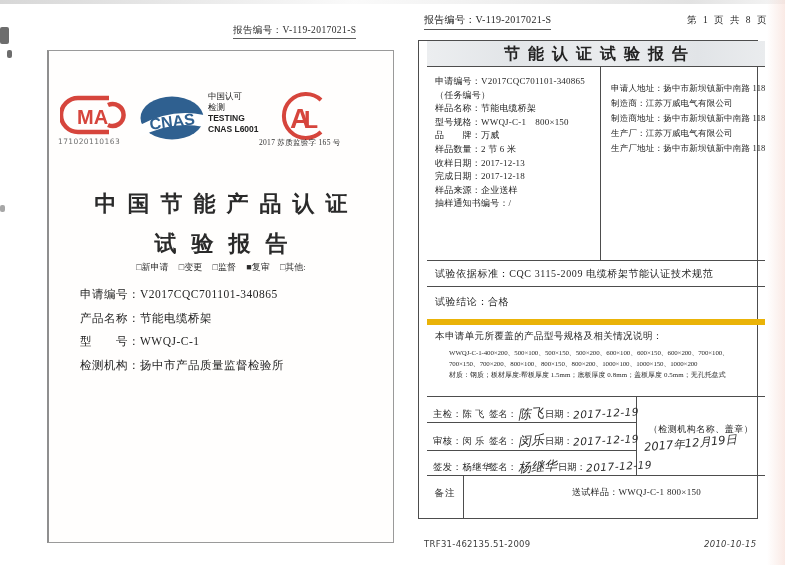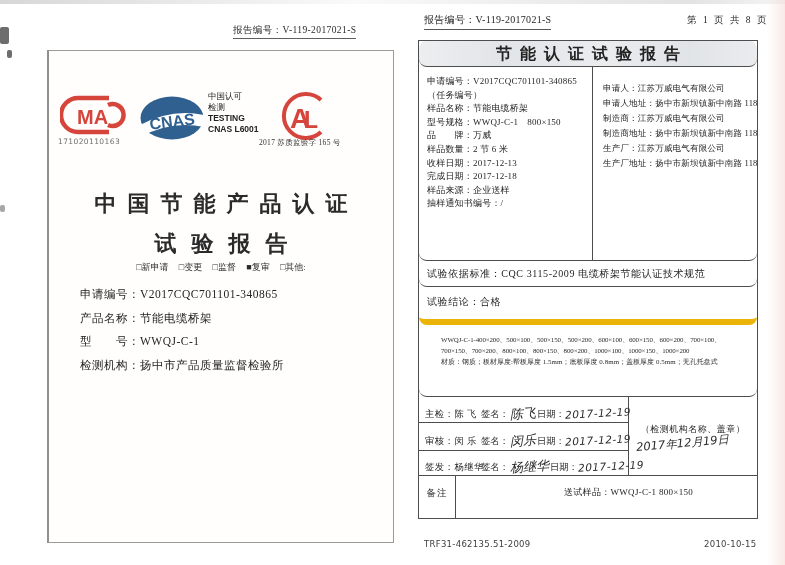--- a/index.html
+++ b/index.html
@@ -31,21 +31,21 @@
   .lp-opts{position:absolute;left:0;top:210px;width:100%;text-align:center;font-size:9px;color:#2c2c2c;}
   .lp-opts .opt{margin:0 4px;white-space:nowrap;}
   .lp-fields{position:absolute;left:31px;top:236px;font-size:11.5px;color:#242424;}
   .lp-fields .frow{height:23.5px;white-space:nowrap;letter-spacing:.5px;}
   .cqc-logo{position:absolute;left:146px;top:366px;}
 
   
   .rp-reportno{left:424px;top:13px;font-size:10px;letter-spacing:.3px;border-bottom:1px solid #565656;padding-bottom:1.5px;color:#262626;}
   .rp-pageinfo{left:687px;top:14px;font-size:9.5px;letter-spacing:2px;color:#262626;}
   .rtable{left:418px;top:40px;width:340px;height:479px;border:1.5px solid #4d4d4d;box-sizing:border-box;}
-  .rtable .row{position:absolute;left:0;width:100%;box-sizing:border-box;border-radius:8px;}
+  .rtable .row{position:absolute;left:8px;width:100%;box-sizing:border-box;}
   .t-header{top:0;height:26px;border-bottom:1px solid #4d4d4d;text-align:center;line-height:25px;
     font-size:16px;font-weight:bold;letter-spacing:8px;text-indent:8px;color:#222;
     background:linear-gradient(90deg,#eceef0,#e2e5e8 25%,#eaecee 55%,#e1e4e7 80%,#eaecee);}
   .t-info{top:26px;height:194px;border-bottom:1px solid #4d4d4d;}
   .t-info-left{position:absolute;left:0;top:0;width:174px;height:100%;border-right:1px solid #4d4d4d;
     box-sizing:border-box;padding:8px 0 0 8px;font-size:9px;line-height:13.6px;letter-spacing:.2px;white-space:nowrap;overflow:hidden;}
   .t-info-right{position:absolute;left:174px;top:0;right:0;height:100%;box-sizing:border-box;
     padding:14px 0 0 10px;font-size:8.5px;line-height:15px;letter-spacing:.2px;white-space:nowrap;overflow:hidden;}
   .t-standard{top:220px;height:26px;border-bottom:1px solid #4d4d4d;padding:6px 0 0 8px;font-size:10px;letter-spacing:.6px;}
   .t-conclusion{top:246px;height:38px;border-bottom:6px solid #eab308;padding:8px 0 0 8px;font-size:10px;letter-spacing:.6px;}
@@ -61,21 +61,21 @@
   .sig-name{font-size:13px;transform:rotate(-4deg);margin:0 1px;position:relative;top:1px;}
   .sig-date{font-size:10.5px;transform:rotate(-3deg);letter-spacing:.5px;}
   .t-sealcell{position:absolute;left:210px;top:0;right:0;height:79px;border-bottom:1px solid #4d4d4d;box-sizing:border-box;}
   .sealcell-label{position:absolute;left:0;top:26px;width:100%;text-align:center;font-size:9px;letter-spacing:.5px;}
   .sealcell-date{position:absolute;left:7px;top:39px;font-size:11.5px;transform:rotate(-5deg);}
   .t-remark{top:435px;height:43px;}
   .t-remark-label{position:absolute;left:0;top:0;width:37px;height:100%;border-right:1px solid #4d4d4d;
     box-sizing:border-box;text-align:center;padding-top:11px;font-size:9.5px;letter-spacing:1px;}
   .t-remark-value{position:absolute;left:145px;top:10px;font-size:9px;letter-spacing:.3px;text-align:center;}
   .rp-footer-left{left:424px;top:539px;font-size:8.5px;color:#3d3d3d;font-family:"DejaVu Sans",sans-serif;letter-spacing:.3px;}
-  .rp-footer-right{left:704px;top:539px;font-size:8.5px;color:#3d3d3d;font-family:"DejaVu Sans",sans-serif;letter-spacing:.3px;}
+  .rp-footer-right{left:704px;top:539px;font-size:8.5px;color:#3d3d3d;font-family:"DejaVu Sans",sans-serif;letter-spacing:.3px;font-style:italic;}
 </style>
 </head>
 <body>
 
 <div class="sheet">
 
   <div class="abs edge-top"></div>
   <div class="abs edge-right"></div>
   <div class="abs speck" style="left:0;top:27px;width:9px;height:17px;"></div>
   <div class="abs speck" style="left:7px;top:50px;width:5px;height:8px;"></div>
@@ -152,34 +152,34 @@
         <div>样品名称：节能电缆桥架</div>
         <div>型号规格：WWQJ-C-1　800×150</div>
         <div>品　　牌：万威</div>
         <div>样品数量：2 节 6 米</div>
         <div>收样日期：2017-12-13</div>
         <div>完成日期：2017-12-18</div>
         <div>样品来源：企业送样</div>
         <div>抽样通知书编号：/</div>
       </div>
       <div class="t-info-right">
-        <div>申请人：江苏万威电气有限公司</div>
         <div>申请人地址：扬中市新坝镇新中南路 118 号</div>
         <div>制造商：江苏万威电气有限公司</div>
         <div>制造商地址：扬中市新坝镇新中南路 118 号</div>
         <div>生产厂：江苏万威电气有限公司</div>
         <div>生产厂地址：扬中市新坝镇新中南路 118 号</div>
       </div>
     </div>
 
     <div class="row t-standard">试验依据标准：CQC 3115-2009 电缆桥架节能认证技术规范</div>
 
     <div class="row t-conclusion">试验结论：合格</div>
 
     <div class="row t-coverage">
+      <div class="cov-title">本申请单元所覆盖的产品型号规格及相关情况说明：</div>
       <div class="cov-models">WWQJ-C-1-400×200、500×100、500×150、500×200、600×100、600×150、600×200、700×100、700×150、700×200、800×100、800×150、800×200、1000×100、1000×150、1000×200</div>
       <div class="cov-mat">材质：钢质；板材厚度:帮板厚度 1.5mm；底板厚度 0.8mm；盖板厚度 0.5mm；无孔托盘式</div>
     </div>
 
     <div class="row t-sigs">
       <div class="t-sig-left">
         <div class="sig-row" style="height:26px;padding-top:7px;">
           <span class="role">主检：陈 飞</span><span>签名：</span><span class="hand sig-name">陈飞</span><span>日期：</span><span class="hand sig-date">2017-12-19</span>
         </div>
         <div class="sig-row" style="height:28px;padding-top:8px;">

